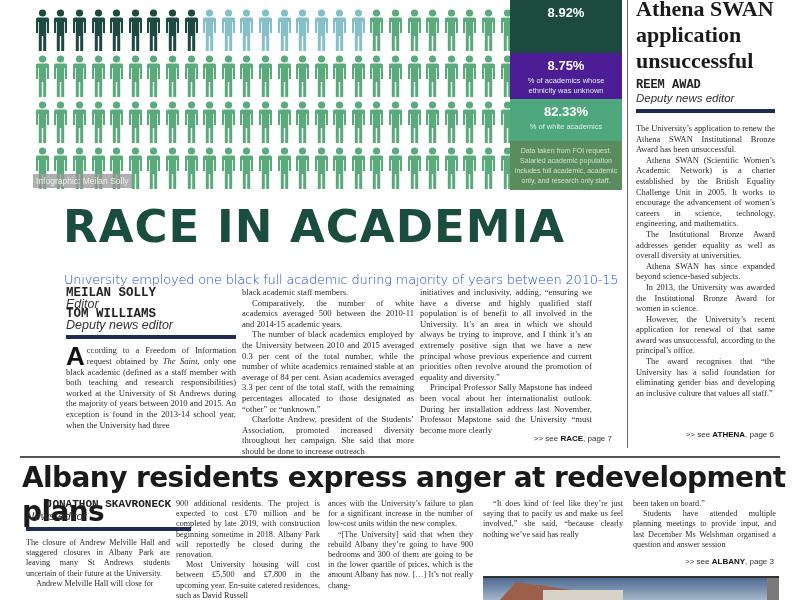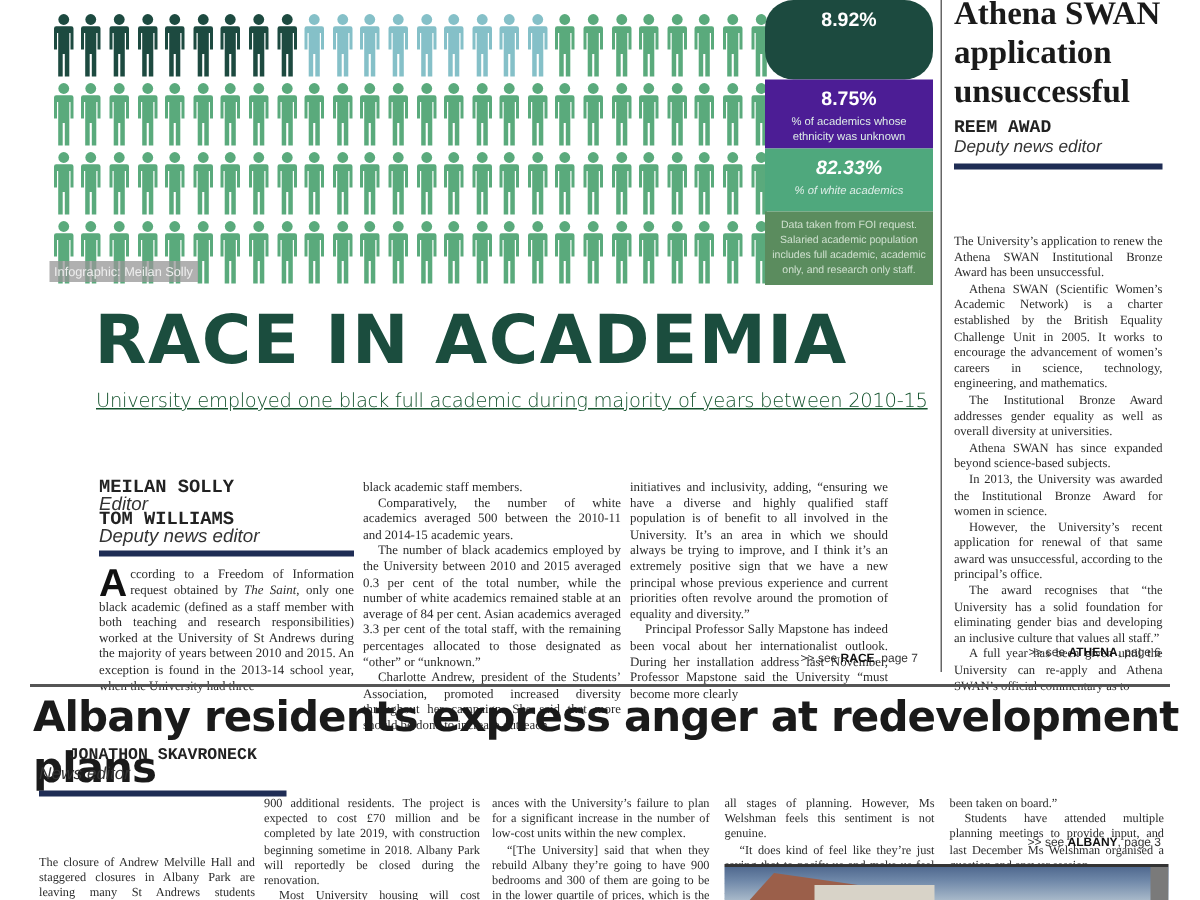--- a/index.html
+++ b/index.html
@@ -10,34 +10,34 @@
   .infographic { position: absolute; left: 33px; top: 8px; width: 477px; height: 188px; }
   .people-grid { display: grid; grid-template-columns: repeat(26, 18.6px); grid-auto-rows: 46px; }
   .person { width: 18.6px; height: 46px; display: flex; justify-content: center; }
   .person svg { width: 17px; height: 46px; }
   .credit { position: absolute; left: 0; bottom: 8px; background: rgba(150,150,150,0.75); color: #eee; font-family: "Liberation Sans", sans-serif; font-size: 8.5px; padding: 2px 3px; }
 
   .stats { position: absolute; left: 510px; top: 0; width: 112px; height: 192px; font-family: "Liberation Sans", sans-serif; text-align: center; }
   .stat-box { padding: 3px 4px; color: #fff; }
   .stat-box .pct { font-weight: bold; font-size: 13px; margin-top: 2px; }
   .stat-box .desc { font-size: 7.5px; line-height: 10px; margin-top: 3px; color: #dfeee8; }
-  .stat-1 { background: #1c4a3f; height: 53px; border-radius: 19px; }
+  .stat-1 { background: #1c4a3f; height: 53px; }
   .stat-2 { background: #4c1d95; height: 46px; }
-  .stat-3 { background: #4fa87d; height: 42px; font-style: italic; }
+  .stat-3 { background: #4fa87d; height: 42px; }
   .stat-note { background: #5b8c5e; height: 49px; color: #cfe0cf; font-size: 7px; line-height: 10px; padding: 5px 3px; }
 
   
   .main-headline { position: absolute; left: 63px; top: 202px; width: 560px; font-family: "DejaVu Sans", sans-serif; font-weight: bold; color: #1b4d3e; font-size: 45px; letter-spacing: 1px; line-height: 50px; }
-  .main-standfirst { position: absolute; left: 64px; top: 260px; font-family: "DejaVu Sans", sans-serif; font-weight: 200; font-size: 13px; color: #14532d; letter-spacing: -0.2px; text-decoration: underline; }
+  .main-standfirst { position: absolute; left: 64px; top: 272px; font-family: "DejaVu Sans", sans-serif; font-weight: 200; font-size: 13px; color: #1d4ed8; letter-spacing: -0.2px; }
 
   .byline-name { font-family: Liberation Mono, monospace; font-weight: bold; font-size: 12.5px; color: #222; }
   .byline-role { font-family: "Liberation Sans", sans-serif; font-style: italic; font-size: 12.5px; color: #333; }
   .byline-bar { height: 4px; background: #1f2d55; margin: 5px 0 6px; }
 
-  .col { position: absolute; font-size: 8.6px; line-height: 10.6px; text-align: justify; color: #2b2b2b; margin-top: 32px; }
+  .col { position: absolute; font-size: 8.6px; line-height: 10.6px; text-align: justify; color: #2b2b2b; }
   .col p { text-indent: 0; }
   .col p.ind { text-indent: 10px; }
   .drop { float: left; font-family: "Liberation Sans", sans-serif; font-weight: bold; font-size: 26px; line-height: 20px; margin: 1px 2px 0 0; color: #111; }
 
   .see-more { position: absolute; font-family: "Liberation Sans", sans-serif; font-size: 8px; color: #333; text-align: right; }
   .see-more b { color: #111; }
 
   
   .side-rule { position: absolute; left: 627px; top: 0; width: 1px; height: 448px; background: #666; }
   .side-headline { position: absolute; left: 636px; top: -4px; width: 160px; font-family: "Liberation Serif", serif; font-weight: bold; font-size: 22px; line-height: 26px; color: #1a1a1a; }
@@ -741,21 +741,20 @@
   <div class="byline-bar"></div>
 </div>
 <div class="col" style="left:636px; top:124px; width:139px; font-size:8.4px; line-height:10.6px;">
   <p>The University’s application to renew the Athena SWAN Institutional Bronze Award has been unsuccessful.</p>
   <p class="ind">Athena SWAN (Scientific Women’s Academic Network) is a charter established by the British Equality Challenge Unit in 2005. It works to encourage the advancement of women’s careers in science, technology, engineering, and mathematics.</p>
   <p class="ind">The Institutional Bronze Award addresses gender equality as well as overall diversity at universities.</p>
   <p class="ind">Athena SWAN has since expanded beyond science-based subjects.</p>
   <p class="ind">In 2013, the University was awarded the Institutional Bronze Award for women in science.</p>
   <p class="ind">However, the University’s recent application for renewal of that same award was unsuccessful, according to the principal’s office.</p>
   <p class="ind">The award recognises that “the University has a solid foundation for eliminating gender bias and developing an inclusive culture that values all staff.”</p>
-  <p class="ind">A full year has been given until the University can re-apply and Athena SWAN’s official commentary as to</p>
 </div>
 <div class="see-more" style="left:650px; top:430px; width:124px;">
   <span>&gt;&gt; see </span><b>ATHENA</b><span>, page 6</span>
 </div>
 
 <div class="h-rule"></div>
 
 <h2 class="second-headline">Albany residents express anger at redevelopment plans</h2>
 
 <div class="second-byline">
@@ -769,21 +768,20 @@
 </div>
 <div class="col" style="left:176px; top:499px; width:144px; font-size:8.2px; line-height:10.2px;">
   <p>900 additional residents. The project is expected to cost £70 million and be completed by late 2019, with construction beginning sometime in 2018. Albany Park will reportedly be closed during the renovation.</p>
   <p class="ind">Most University housing will cost between £5,500 and £7,800 in the upcoming year. En-suite catered residences, such as David Russell</p>
 </div>
 <div class="col" style="left:328px; top:499px; width:145px; font-size:8.2px; line-height:10.2px;">
   <p>ances with the University’s failure to plan for a significant increase in the number of low-cost units within the new complex.</p>
   <p class="ind">“[The University] said that when they rebuild Albany they’re going to have 900 bedrooms and 300 of them are going to be in the lower quartile of prices, which is the amount Albany has now. […] It’s not really chang-</p>
 </div>
 <div class="col" style="left:483px; top:499px; width:140px; font-size:8.2px; line-height:10.2px;">
-  <p>all stages of planning. However, Ms Welshman feels this sentiment is not genuine.</p>
   <p class="ind">“It does kind of feel like they’re just saying that to pacify us and make us feel involved,” she said, “because clearly nothing we’ve said has really</p>
 </div>
 <div class="col" style="left:633px; top:499px; width:143px; font-size:8.2px; line-height:10.2px;">
   <p>been taken on board.”</p>
   <p class="ind">Students have attended multiple planning meetings to provide input, and last December Ms Welshman organised a question and answer session</p>
 </div>
 <div class="see-more" style="left:650px; top:557px; width:124px;">
   <span>&gt;&gt; see </span><b>ALBANY</b><span>, page 3</span>
 </div>
 

